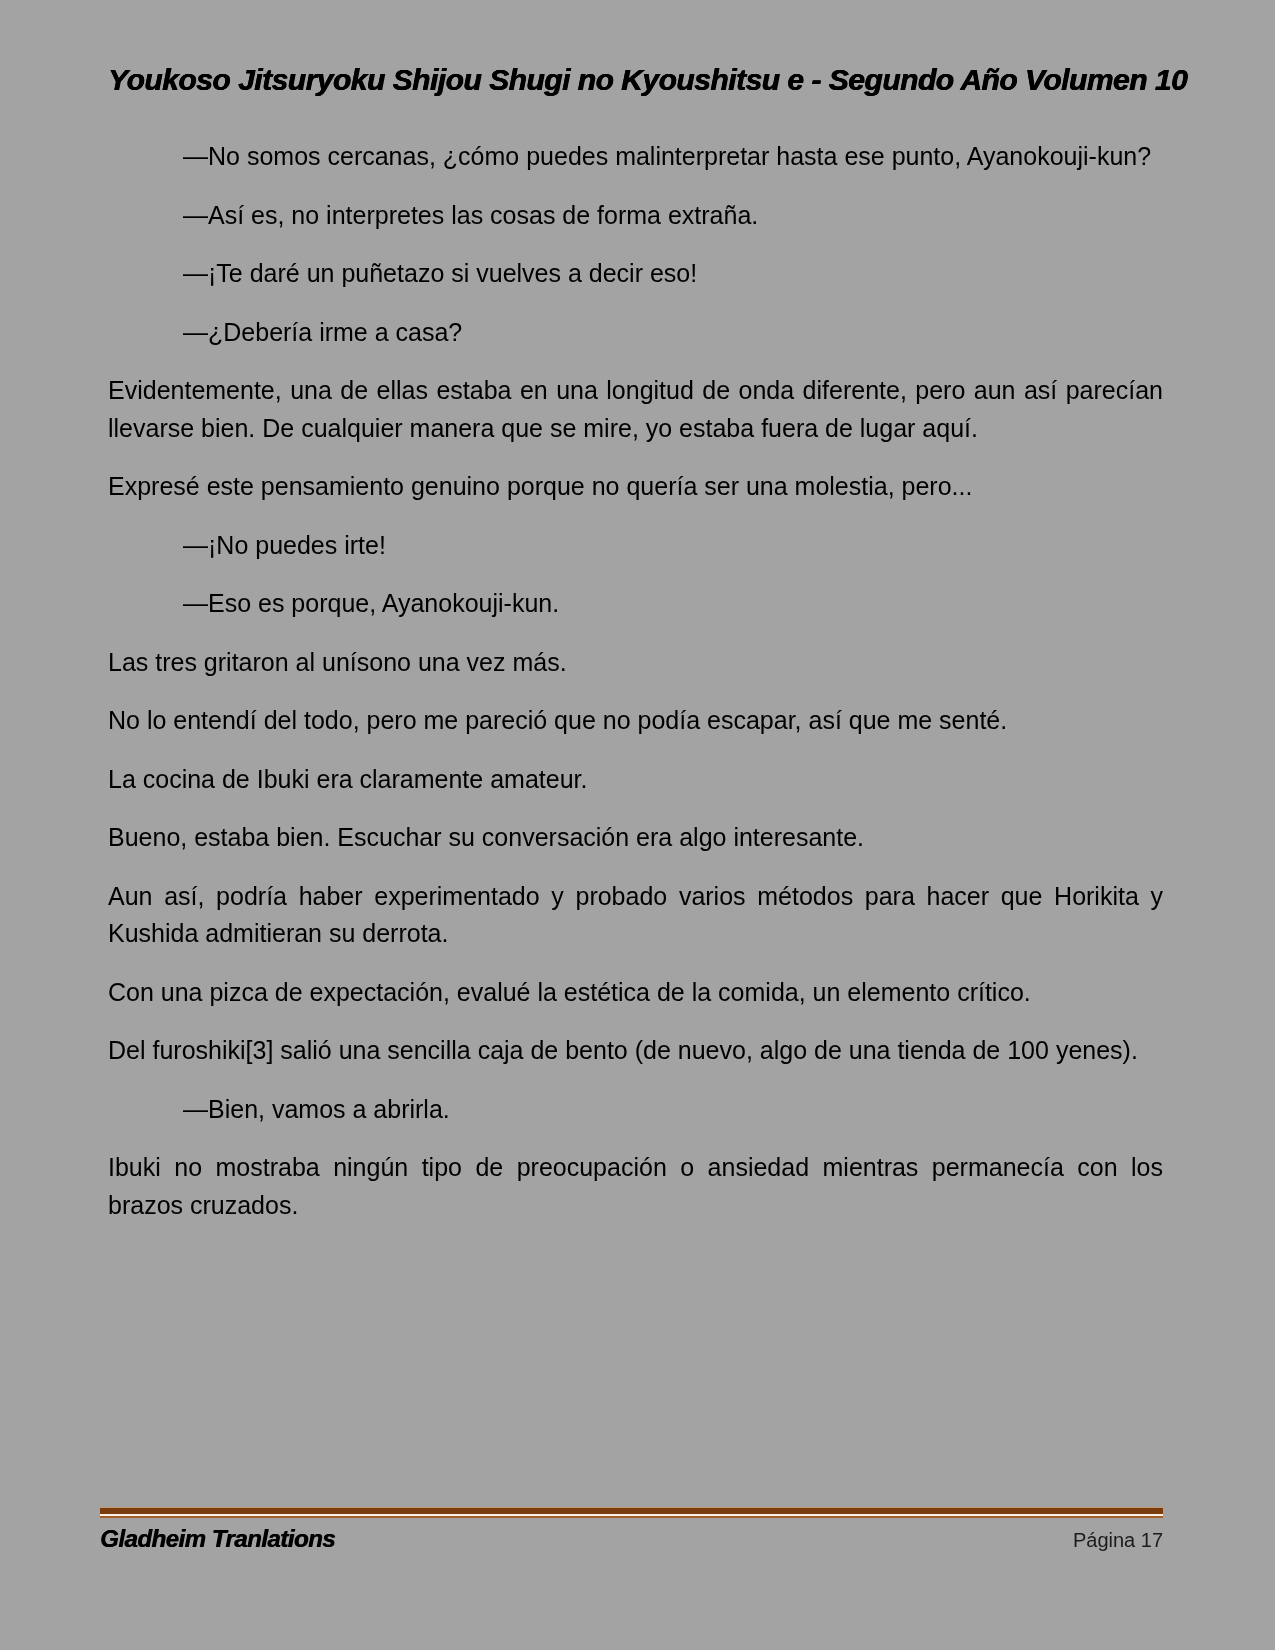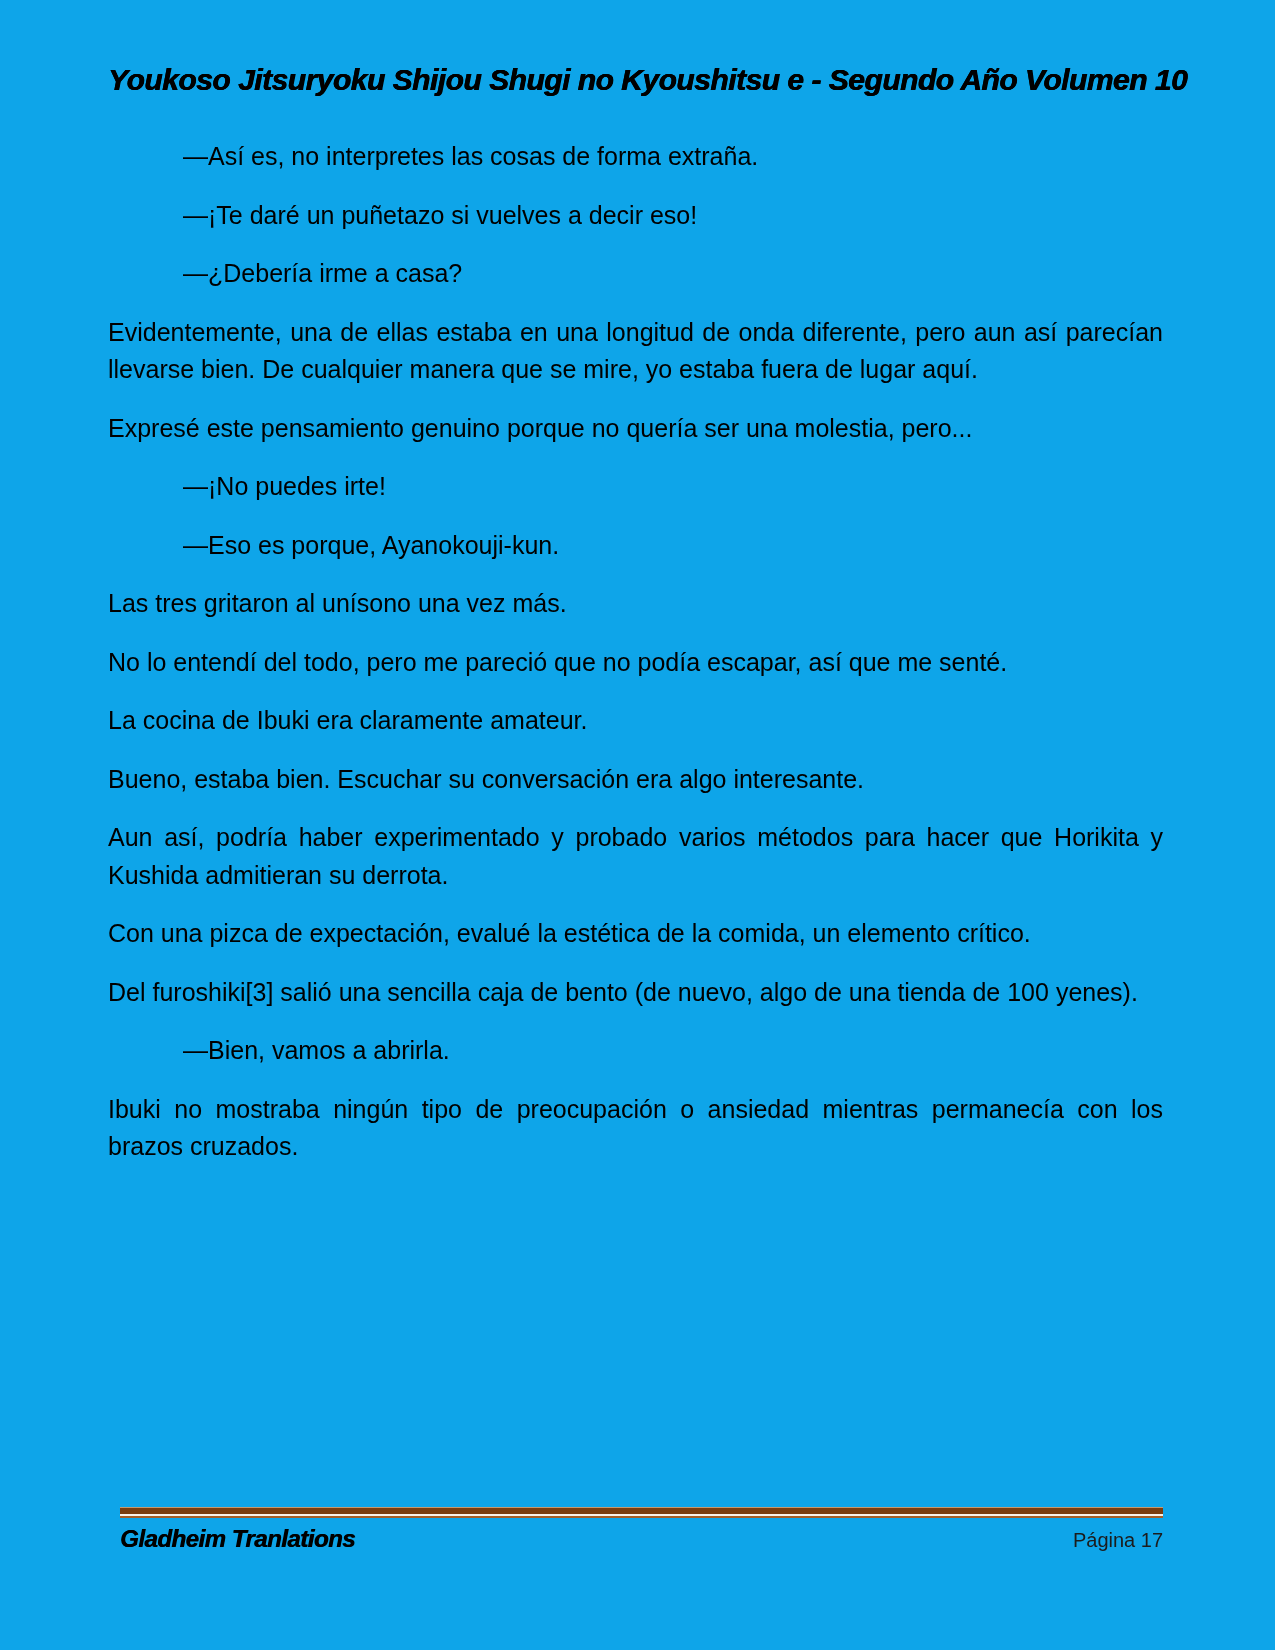--- a/index.html
+++ b/index.html
@@ -4,21 +4,21 @@
 <style>
   html, body {
     margin: 0;
     padding: 0;
     background: #ffffff;
   }
   .page {
     position: relative;
     width: 1275px;
     height: 1650px;
-    background: #0ea5e9;
+    background: #a3a3a3;
     font-family: "Liberation Sans", sans-serif;
     color: #000000;
     overflow: hidden;
     box-sizing: border-box;
   }
   .content {
     padding: 62px 112px 0 108px;
   }
   .doc-title {
     font-size: 30px;
@@ -37,21 +37,21 @@
     line-height: 37.5px;
     text-align: justify;
     margin: 0 0 21px 0;
     color: #000000;
   }
   .para.indent {
     text-indent: 75px;
   }
   .footer {
     position: absolute;
-    left: 120px;
+    left: 100px;
     right: 112px;
     bottom: 97px;
   }
   .footer-rule {
     height: 11px;
     background: linear-gradient(
       to bottom,
       #c59a70 0px, #c59a70 1px,
       #7a3d10 1px, #7a3d10 7px,
       #f9f2ea 7px, #f9f2ea 9px,
@@ -78,20 +78,21 @@
     color: #1c1c1c;
   }
 </style>
 </head>
 <body>
 
 <div class="page">
   <div class="content">
     <h1 class="doc-title">Youkoso Jitsuryoku Shijou Shugi no Kyoushitsu e - Segundo Año Volumen 10</h1>
     <div>
+        <p class="para indent">—No somos cercanas, ¿cómo puedes malinterpretar hasta ese punto, Ayanokouji-kun?</p>
         <p class="para indent">—Así es, no interpretes las cosas de forma extraña.</p>
         <p class="para indent">—¡Te daré un puñetazo si vuelves a decir eso!</p>
         <p class="para indent">—¿Debería irme a casa?</p>
         <p class="para">Evidentemente, una de ellas estaba en una longitud de onda diferente, pero aun así parecían llevarse bien. De cualquier manera que se mire, yo estaba fuera de lugar aquí.</p>
         <p class="para">Expresé este pensamiento genuino porque no quería ser una molestia, pero...</p>
         <p class="para indent">—¡No puedes irte!</p>
         <p class="para indent">—Eso es porque, Ayanokouji-kun.</p>
         <p class="para">Las tres gritaron al unísono una vez más.</p>
         <p class="para">No lo entendí del todo, pero me pareció que no podía escapar, así que me senté.</p>
         <p class="para">La cocina de Ibuki era claramente amateur.</p>

